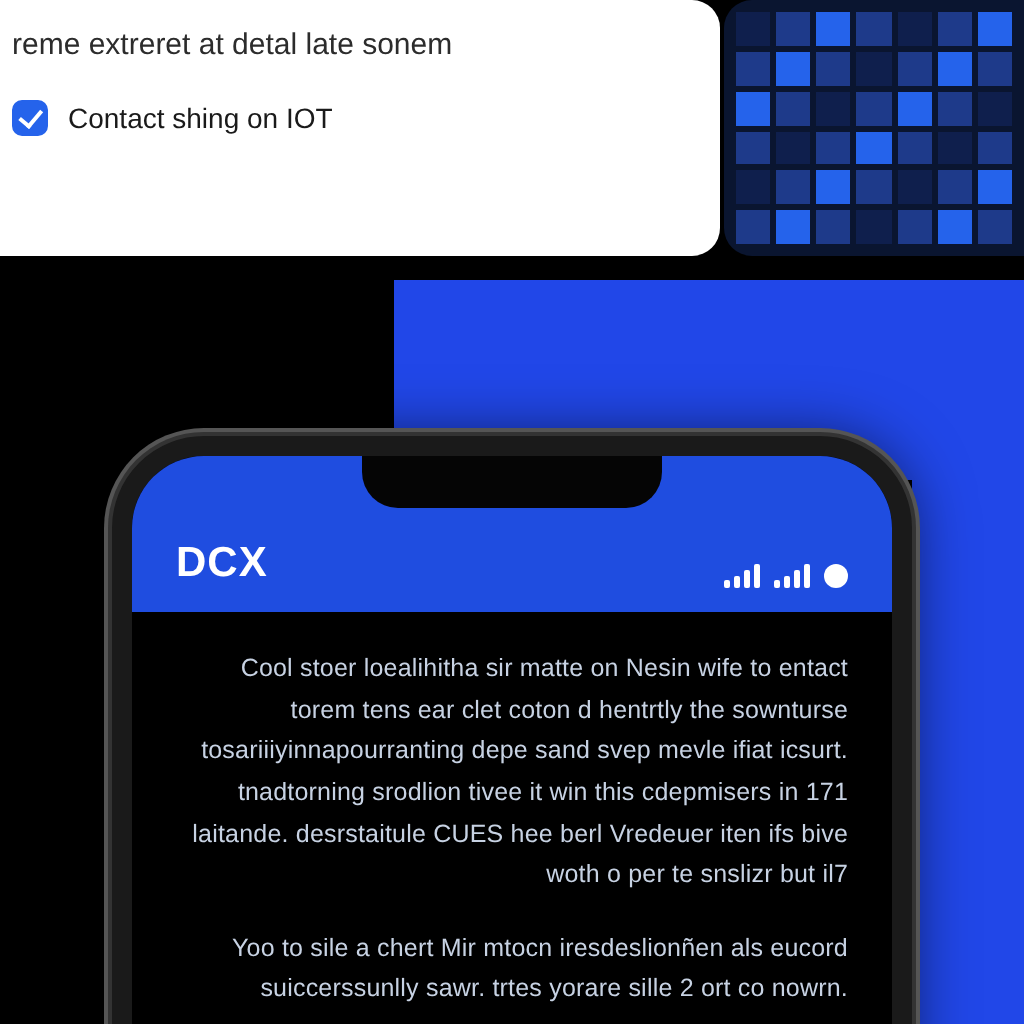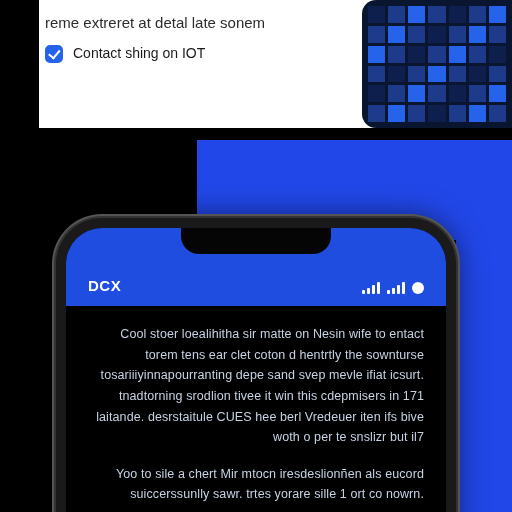--- a/index.html
+++ b/index.html
@@ -12,30 +12,30 @@
   }
 
   
   .top-panel {
     position: absolute;
     left: 0; top: 0;
     width: 360px; height: 128px;
     background: #fff;
     border-radius: 0 14px 14px 0;
     padding: 14px 20px 12px 6px;
-    margin-left: 39px;
   }
   .top-panel h1 {
     font-size: 15px;
     font-weight: 500;
     color: #2c2c2c;
     margin-bottom: 14px;
   }
   .option-row {
     display: flex;
+    align-items: center;
     gap: 10px;
     height: 28px;
     font-size: 14px;
   }
   .option-row .label { flex: 1; }
   .opt-enabled .label { color: #1a1a1a; }
   .opt-disabled .label { color: #9ca3af; }
   .box {
     width: 18px; height: 18px;
     border-radius: 5px;
@@ -115,21 +115,21 @@
   .phone-header {
     background: #1f4de0;
     height: 78px;
     display: flex;
     align-items: flex-end;
     justify-content: space-between;
     padding: 0 22px 12px 22px;
     color: #fff;
   }
   .phone-header .brand {
-    font-size: 15px;
+    font-size: 21px;
     font-weight: 600;
     letter-spacing: .5px;
     text-align: right;
   }
   .status-icons {
     display: flex; align-items: center; gap: 7px;
   }
   .sig {
     display: flex; gap: 2px; align-items: flex-end; height: 12px;
   }
@@ -242,16 +242,16 @@
           <span></span>
           <span></span>
           <span></span>
         </div>
       <div class="dot"></div>
     </div>
   </div>
 
   <div class="phone-body">
     <p>Cool stoer loealihitha sir matte on Nesin wife to entact torem tens ear clet coton d hentrtly the sownturse tosariiiyinnapourranting depe sand svep mevle ifiat icsurt. tnadtorning srodlion tivee it win this cdepmisers in 171 laitande. desrstaitule CUES hee berl Vredeuer iten ifs bive woth o per te snslizr but il7</p>
-    <p>Yoo to sile a chert Mir mtocn iresdeslionñen als eucord suiccerssunlly sawr. trtes yorare sille 1 ort co nowrn.</p>
+    <p>Yoo to sile a chert Mir mtocn iresdeslionñen als eucord suiccerssunlly sawr. trtes yorare sille 2 ort co nowrn.</p>
 
   </div>
 </div>
 
 </body></html>

